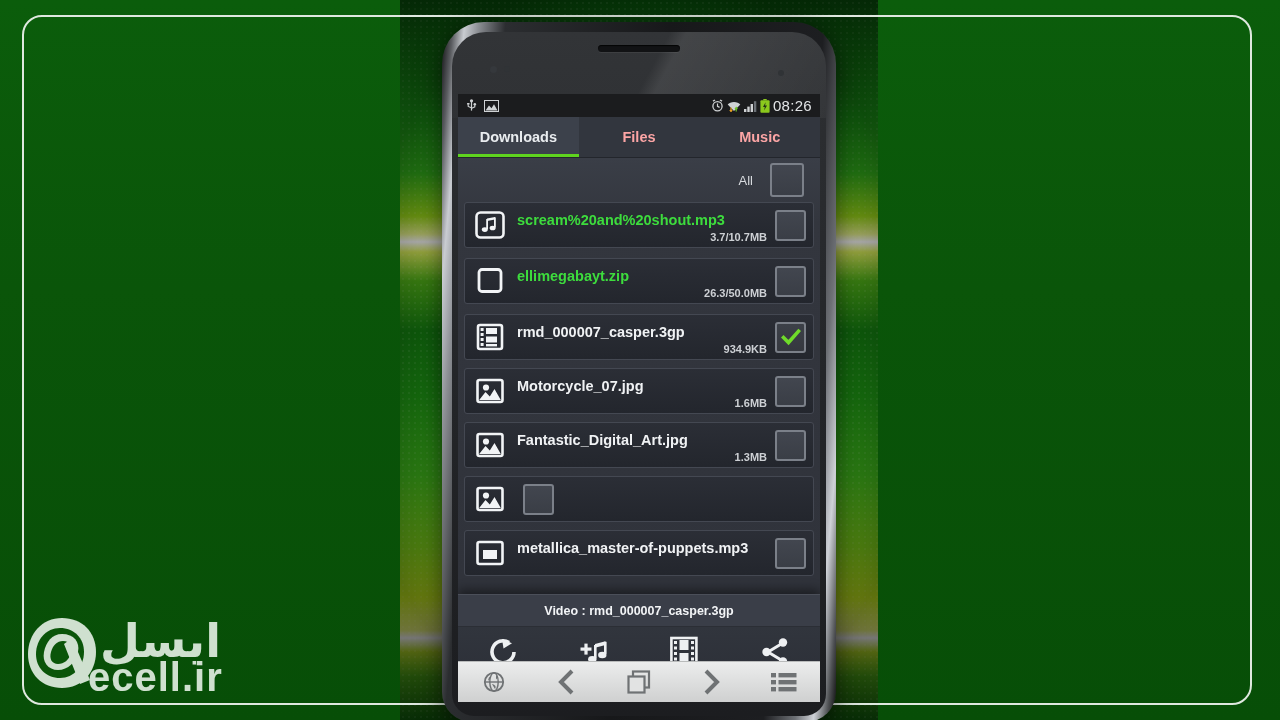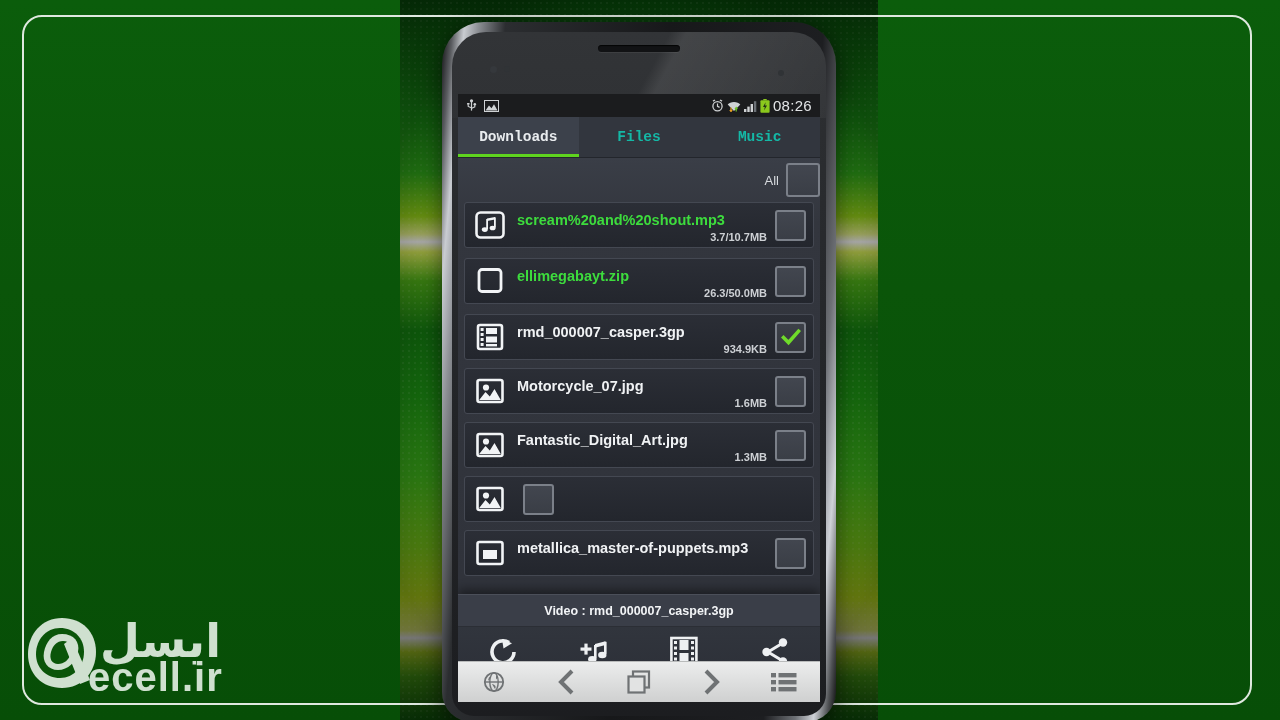--- a/index.html
+++ b/index.html
@@ -160,49 +160,48 @@
   .sb-clock { font-size: 15px; color: #e2e4e6; letter-spacing: 0.3px; }
   .ico { display:inline-block; line-height:1; }
 
   
   .tabs {
     height: 40px;
     background: #3c414b;
     display: flex;
     align-items: stretch;
     border-bottom: 1px solid #23262c;
-    font-family: Liberation Mono, monospace;
   }
   .tab {
     flex: 1;
     display: flex; align-items: center; justify-content: center;
     color: #e9ecef;
     font-size: 14.5px;
     font-weight: bold;
     position: relative;
   }
-  .tab.inactive { background: #32363e; color: #14b8a6; justify-content: center; }
+  .tab.inactive { background: #32363e; color: #fca5a5; justify-content: center; }
   .tab.active::after {
     content: "";
     position: absolute; left: 0; right: 0; bottom: 0;
     height: 3px; background: #5fd41f;
   }
 
   
   .list-wrap {
     position: relative;
     height: 537px;
     background: linear-gradient(180deg,#3a3e47 0%, #33363e 12%, #2f323a 100%);
     overflow: hidden;
   }
   .all-row {
     height: 44px;
     display: flex; align-items: center; justify-content: flex-end;
-    padding-right: 0;
-    gap: 7px;
+    padding-right: 16px;
+    gap: 17px;
   }
   .all-label { color:#d7dade; font-size: 13px; }
   .cb {
     width: 34px; height: 34px;
     border: 2px solid #7b8089;
     border-radius: 3px;
     background: linear-gradient(180deg,#42464f 0%, #3a3e46 100%);
     display:flex;align-items:center;justify-content:center;
     box-sizing: border-box;
     flex: none;

